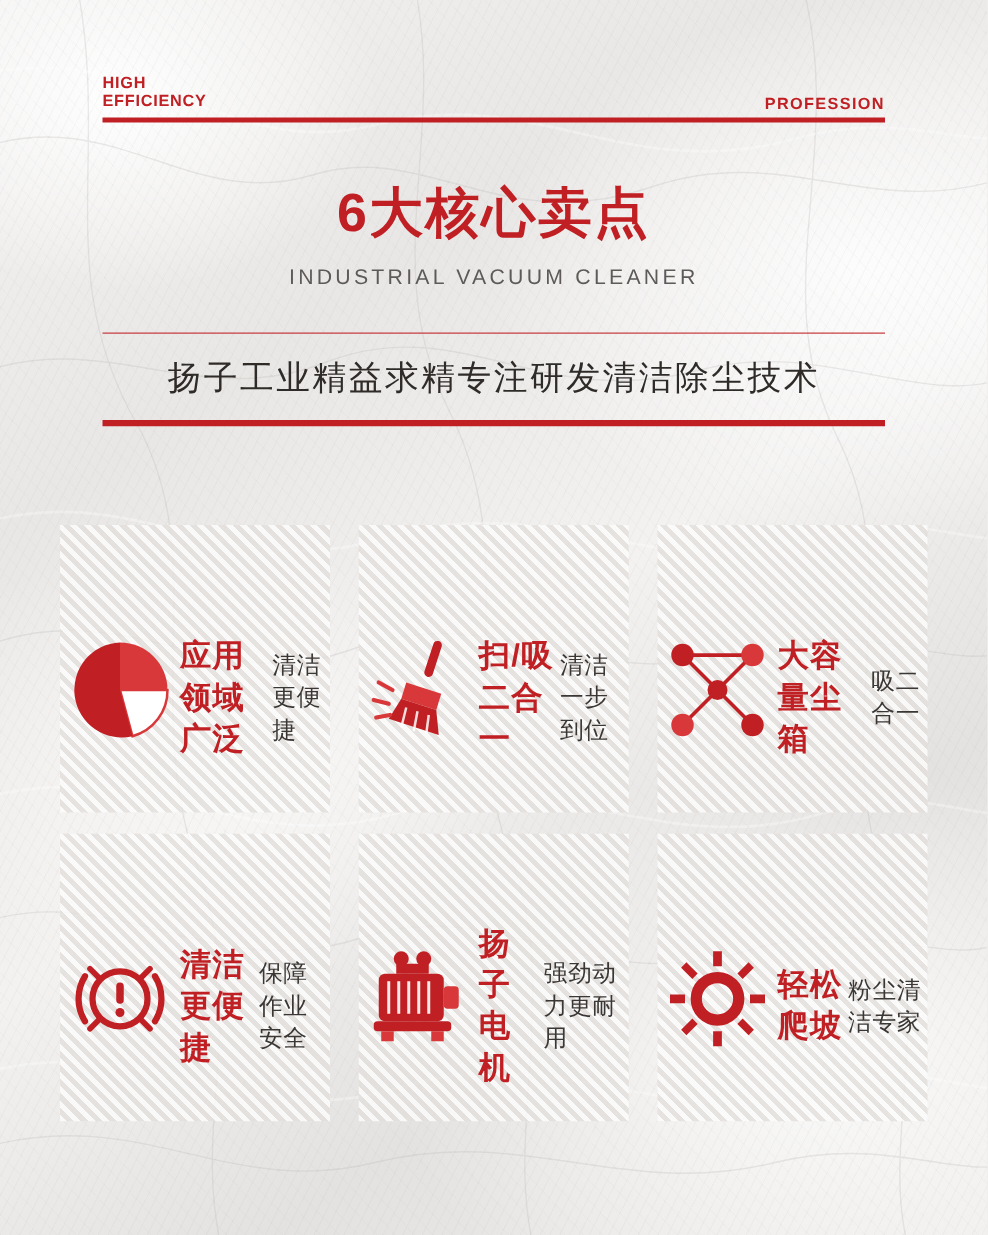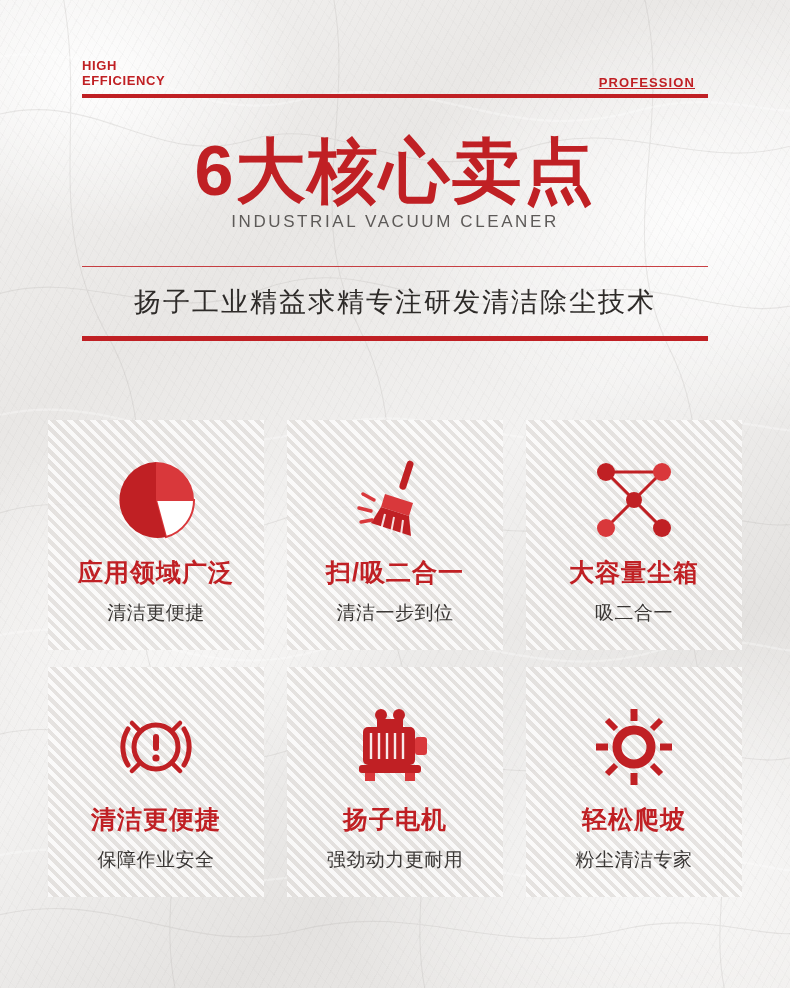--- a/index.html
+++ b/index.html
@@ -55,48 +55,47 @@
     left: 0;
     top: 0;
     color: #c02024;
     font-weight: bold;
     font-size: 13px;
     letter-spacing: 0.6px;
     line-height: 15px;
   }
   .top-right {
     position: absolute;
-    right: 13px;
+    right: 0;
     top: 17px;
     color: #c02024;
     font-weight: bold;
     font-size: 13px;
     letter-spacing: 1.1px;
-    text-decoration: underline;
   }
   .top-rule {
     position: absolute;
     left: 0;
     right: 0;
     top: 36px;
     height: 4px;
     background: #c02024;
   }
 
   
   .headline {
     position: absolute;
     left: 0;
     right: 0;
     top: 136px;
     text-align: center;
   }
   .headline-main {
     color: #c02024;
-    font-size: 70px;
+    font-size: 43px;
     font-weight: bold;
     letter-spacing: 2px;
     line-height: 70px;
     font-family: "Liberation Sans", "DejaVu Sans", sans-serif;
   }
   .headline-sub {
     margin-top: 6px;
     color: #5d5a58;
     font-size: 17px;
     letter-spacing: 2.6px;
@@ -134,21 +133,20 @@
     width: 694px;
     display: grid;
     grid-template-columns: repeat(3, 216px);
     grid-template-rows: repeat(2, 230px);
     column-gap: 23px;
     row-gap: 17px;
   }
   .cell {
     position: relative;
     display: flex;
-    flex-direction: column;
     align-items: center;
     justify-content: flex-start;
     padding-top: 34px;
     box-sizing: border-box;
     background-color: rgba(236,234,232,0.55);
     background-image: repeating-linear-gradient(
       45deg,
       rgba(255,255,255,0.72) 0px,
       rgba(255,255,255,0.72) 4px,
       rgba(221,218,215,0.55) 4px,

